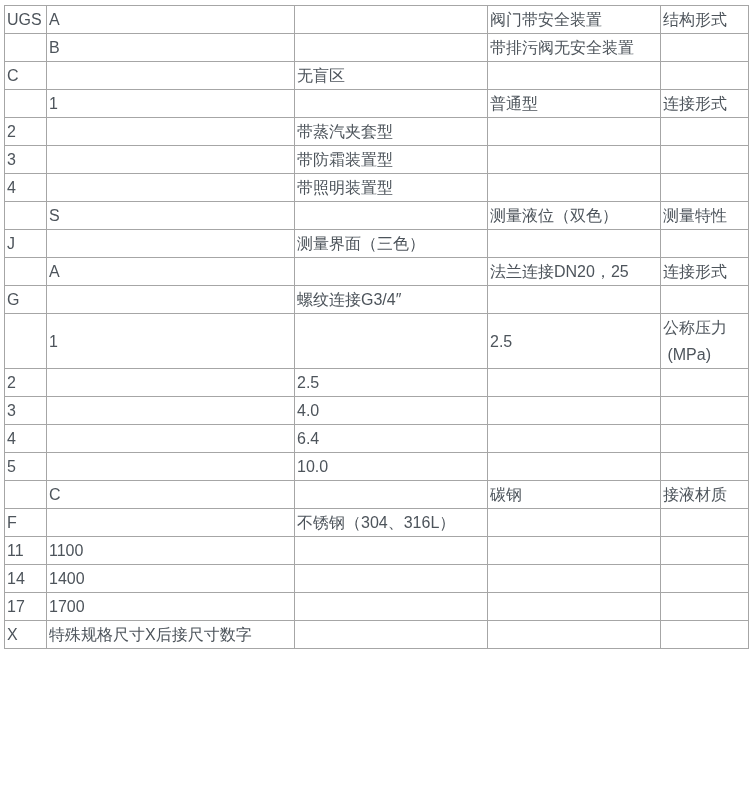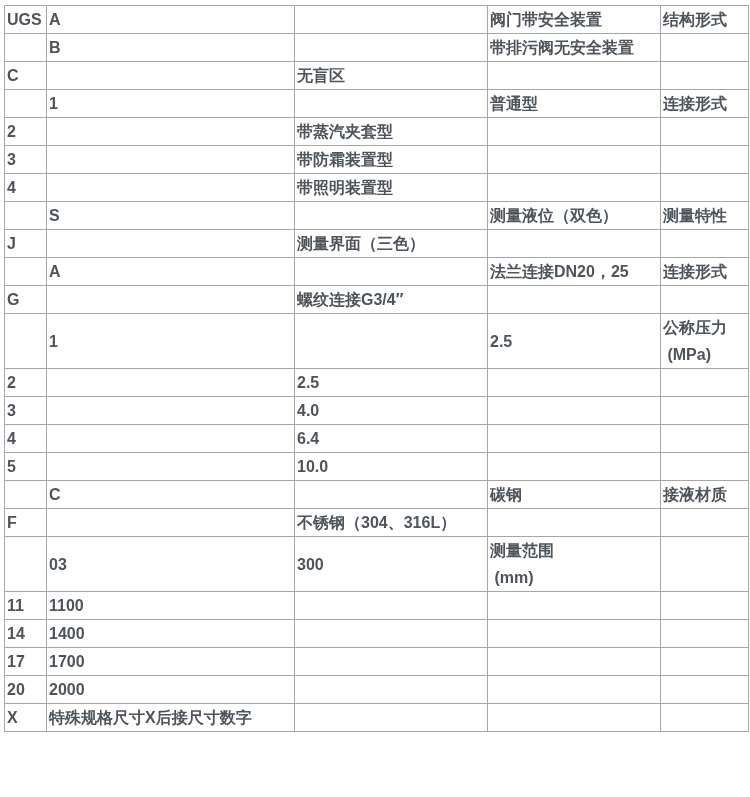--- a/index.html
+++ b/index.html
@@ -25,21 +25,20 @@
     font-size: 16px;
     line-height: 27px;
     padding: 0 2px;
     vertical-align: middle;
     white-space: pre-line;
     overflow: hidden;
     word-break: break-all;
   }
   table.spec-table tr {
     height: 28px;
-    font-weight: bold;
   }
   col.c1 { width: 42px; }
   col.c2 { width: 248px; }
   col.c3 { width: 193px; }
   col.c4 { width: 173px; }
   col.c5 { width: 88px; }
 </style>
 </head>
 <body>
 
@@ -173,51 +172,36 @@
         <td>接液材质</td>
       </tr>
       <tr>
         <td>F</td>
         <td></td>
         <td>不锈钢（304、316L）</td>
         <td></td>
         <td></td>
       </tr>
       <tr>
-        <td></td>
-        <td>03</td>
-        <td>300</td>
-        <td>测量范围
-&nbsp;(mm)</td>
-        <td></td>
-      </tr>
-      <tr>
         <td>11</td>
         <td>1100</td>
         <td></td>
         <td></td>
         <td></td>
       </tr>
       <tr>
         <td>14</td>
         <td>1400</td>
         <td></td>
         <td></td>
         <td></td>
       </tr>
       <tr>
         <td>17</td>
         <td>1700</td>
-        <td></td>
-        <td></td>
-        <td></td>
-      </tr>
-      <tr>
-        <td>20</td>
-        <td>2000</td>
         <td></td>
         <td></td>
         <td></td>
       </tr>
       <tr>
         <td>X</td>
         <td>特殊规格尺寸X后接尺寸数字</td>
         <td></td>
         <td></td>
         <td></td>

